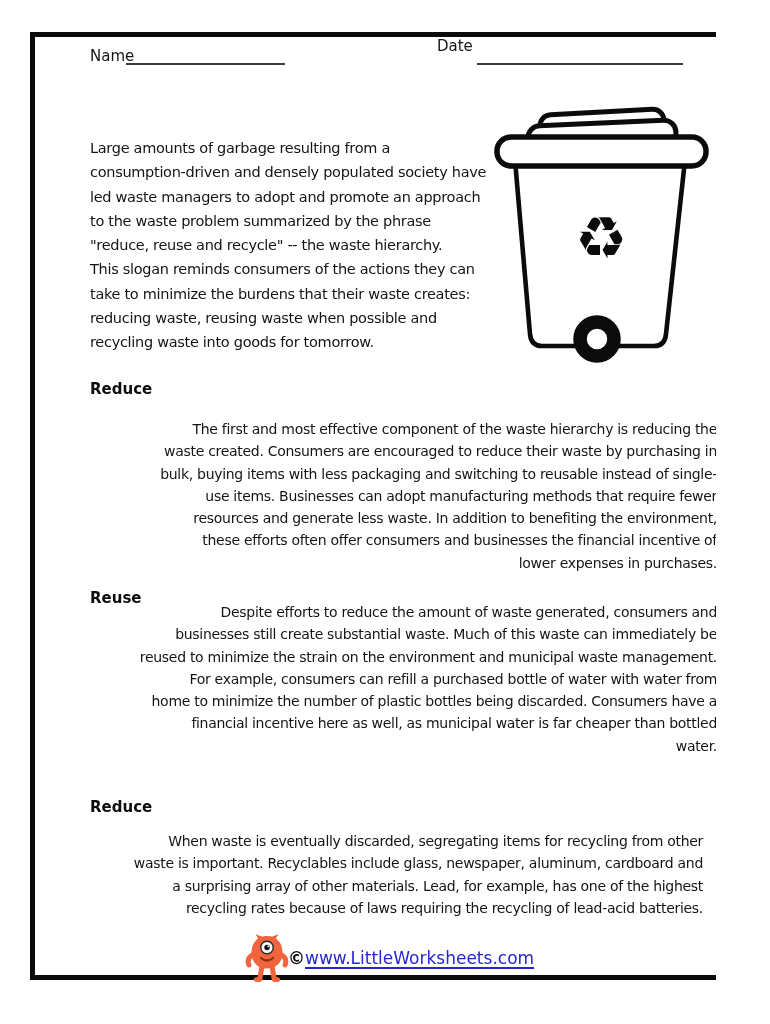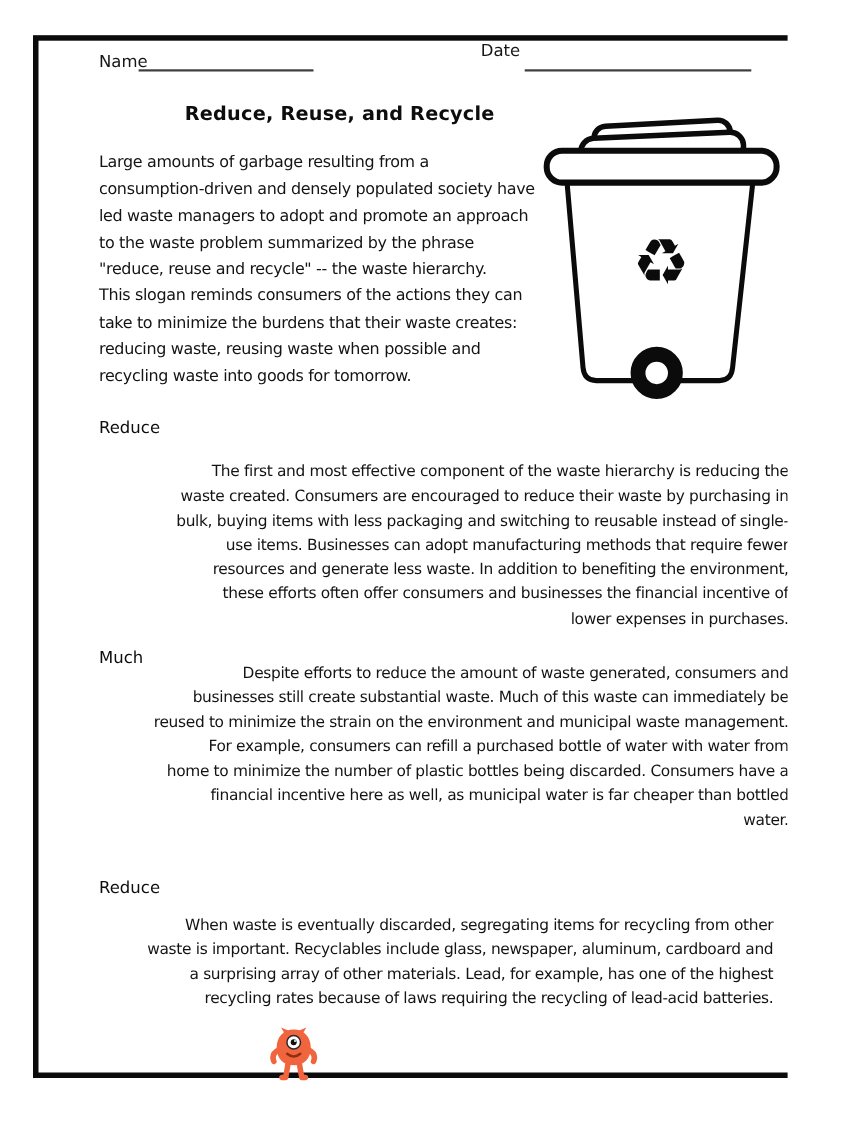--- a/index.html
+++ b/index.html
@@ -42,21 +42,21 @@
     color: #141414;
   }
   .intro-para {
     width: 445px;
     font-size: 14.5px;
     line-height: 24.3px;
     letter-spacing: -0.3px;
   }
   .section-heading {
     font-size: 15px;
-    font-weight: normal;
+    font-weight: bold;
     color: #0d0d0d;
   }
   .section-body {
     width: 627px;
     font-size: 14px;
     line-height: 22.3px;
     letter-spacing: -0.3px;
     text-align: right;
   }
   .bin-figure { width: 228px; height: 262px; }
@@ -81,21 +81,20 @@
 
 <div class="page">
   <div class="frame"></div>
 
   <span class="abs field-label" style="left:90px; top:47px;">Name</span>
   <span class="abs blank-line" style="left:126px; top:47px; width:159px;"></span>
 
   <span class="abs field-label" style="left:437px; top:37px;">Date</span>
   <span class="abs blank-line" style="left:477px; top:47px; width:206px;"></span>
 
-  <h1 class="abs title" style="left:168px; top:94px;">Reduce, Reuse, and Recycle</h1>
 
   <p class="abs para intro-para" style="left:90px; top:136px;">Large amounts of garbage resulting from a
 consumption-driven and densely populated society have
 led waste managers to adopt and promote an approach
 to the waste problem summarized by the phrase
 "reduce, reuse and recycle" -- the waste hierarchy.
 This slogan reminds consumers of the actions they can
 take to minimize the burdens that their waste creates:
 reducing waste, reusing waste when possible and
 recycling waste into goods for tomorrow.</p>
@@ -117,21 +116,21 @@
 
   <h2 class="abs section-heading" style="left:90px; top:380px;">Reduce</h2>
   <p class="abs para section-body" style="left:90px; top:418px;">The first and most effective component of the waste hierarchy is reducing the
 waste created. Consumers are encouraged to reduce their waste by purchasing in
 bulk, buying items with less packaging and switching to reusable instead of single-
 use items. Businesses can adopt manufacturing methods that require fewer
 resources and generate less waste. In addition to benefiting the environment,
 these efforts often offer consumers and businesses the financial incentive of
 lower expenses in purchases.</p>
 
-  <h2 class="abs section-heading" style="left:90px; top:589px;">Much</h2>
+  <h2 class="abs section-heading" style="left:90px; top:589px;">Reuse</h2>
   <p class="abs para section-body" style="left:90px; top:601px;">Despite efforts to reduce the amount of waste generated, consumers and
 businesses still create substantial waste. Much of this waste can immediately be
 reused to minimize the strain on the environment and municipal waste management.
 For example, consumers can refill a purchased bottle of water with water from
 home to minimize the number of plastic bottles being discarded. Consumers have a
 financial incentive here as well, as municipal water is far cheaper than bottled
 water.</p>
 
   <h2 class="abs section-heading" style="left:90px; top:798px;">Reduce</h2>
   <p class="abs para section-body" style="left:76px; top:830px;">When waste is eventually discarded, segregating items for recycling from other
@@ -154,13 +153,16 @@
 
     <path d="M22,3 C31.5,3 37.5,10 37.5,19.5 C37.5,29.5 31,35.5 22,35.5 C13,35.5 6.5,29.5 6.5,19.5 C6.5,10 12.5,3 22,3 Z" fill="#f0653d"></path>
 
     <circle cx="22" cy="14.5" r="6.2" fill="#ffffff" stroke="#2b2b2b" stroke-width="1.4"></circle>
     <circle cx="22" cy="14.5" r="2.7" fill="#111111"></circle>
     <circle cx="23.2" cy="13.3" r="0.9" fill="#ffffff"></circle>
 
     <path d="M16,25 Q22,30 28,25" stroke="#8c2f12" stroke-width="2.2" fill="none" stroke-linecap="round"></path>
   </svg>
 
+  <div class="abs footer-text" style="left:288px; top:948px;">
+    <span class="copyright-symbol">©</span><a class="site-link" href="#">www.LittleWorksheets.com</a>
+  </div>
 </div>
 
 </body></html>

